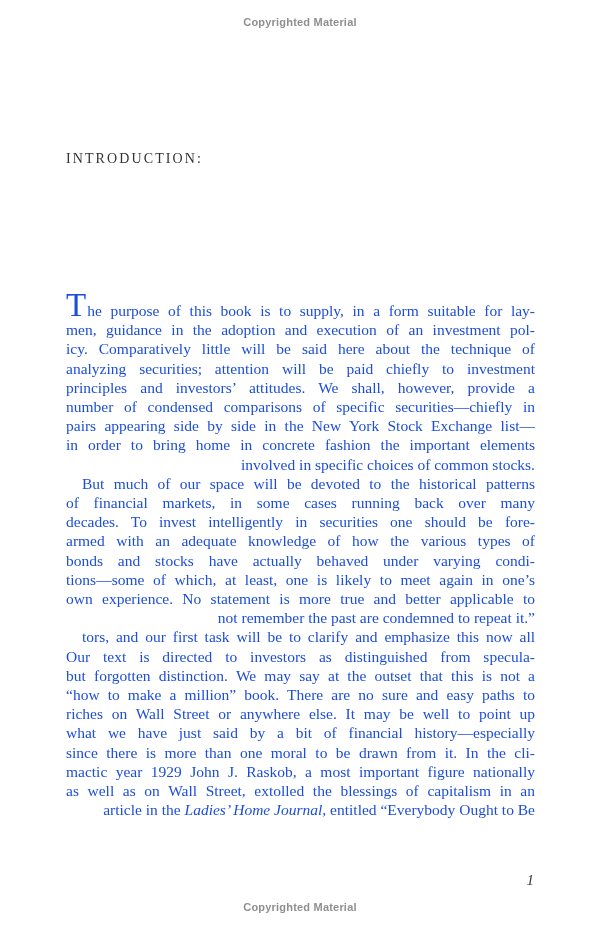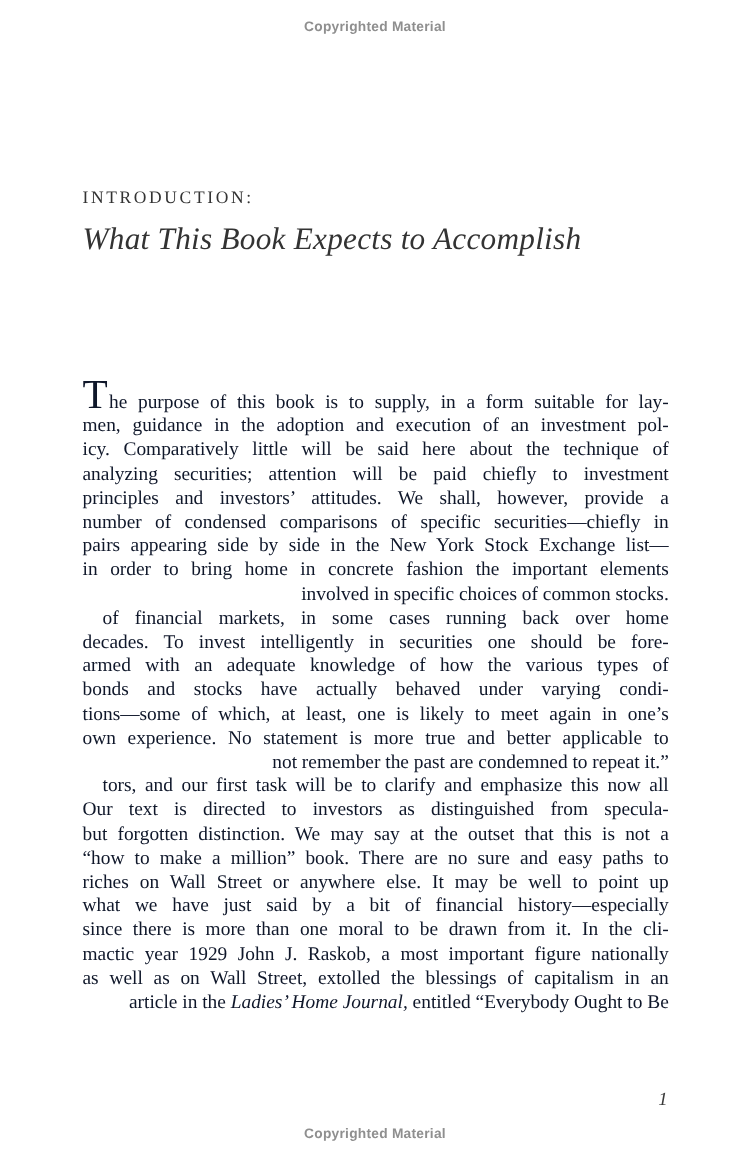--- a/index.html
+++ b/index.html
@@ -38,26 +38,26 @@
     top: 178px;
     left: 66px;
     font-size: 25px;
     font-style: italic;
     font-weight: 400;
     letter-spacing: 0.2px;
     color: #333333;
   }
   .body-text {
     position: absolute;
-    top: 312px;
+    top: 301px;
     left: 66px;
     width: 469px;
     font-size: 15.5px;
     line-height: 19.2px;
-    color: #0f172a;
+    color: #1d4ed8;
   }
   .line {
     word-spacing: -0.8px;
   }
   .jline {
     text-align: justify;
     text-align-last: justify;
     -moz-text-align-last: justify;
   }
   .lastline {
@@ -83,36 +83,36 @@
 </style>
 </head>
 <body>
 
 <div class="page">
 
   <div class="copyright top">Copyrighted Material</div>
 
   <div class="kicker">INTRODUCTION:</div>
 
-  <div class="title">What This Book Expects to Accomplish</div>
 
   <div class="body-text">
       <div class="para">
         <div class="line jline"><span class="initcap">T</span>he purpose of this book is to supply, in a form suitable for lay-</div>
         <div class="line jline">men, guidance in the adoption and execution of an investment pol-</div>
         <div class="line jline">icy. Comparatively little will be said here about the technique of</div>
         <div class="line jline">analyzing securities; attention will be paid chiefly to investment</div>
         <div class="line jline">principles and investors’ attitudes. We shall, however, provide a</div>
         <div class="line jline">number of condensed comparisons of specific securities—chiefly in</div>
         <div class="line jline">pairs appearing side by side in the New York Stock Exchange list—</div>
         <div class="line jline">in order to bring home in concrete fashion the important elements</div>
         <div class="line lastline">involved in specific choices of common stocks.</div>
       </div>
       <div class="para indent">
-        <div class="line jline">of financial markets, in some cases running back over home</div>
+        <div class="line jline">But much of our space will be devoted to the historical patterns</div>
+        <div class="line jline">of financial markets, in some cases running back over many</div>
         <div class="line jline">decades. To invest intelligently in securities one should be fore-</div>
         <div class="line jline">armed with an adequate knowledge of how the various types of</div>
         <div class="line jline">bonds and stocks have actually behaved under varying condi-</div>
         <div class="line jline">tions—some of which, at least, one is likely to meet again in one’s</div>
         <div class="line jline">own experience. No statement is more true and better applicable to</div>
         <div class="line lastline">not remember the past are condemned to repeat it.”</div>
       </div>
       <div class="para indent">
         <div class="line jline">tors, and our first task will be to clarify and emphasize this now all</div>
         <div class="line jline">Our text is directed to investors as distinguished from specula-</div>

